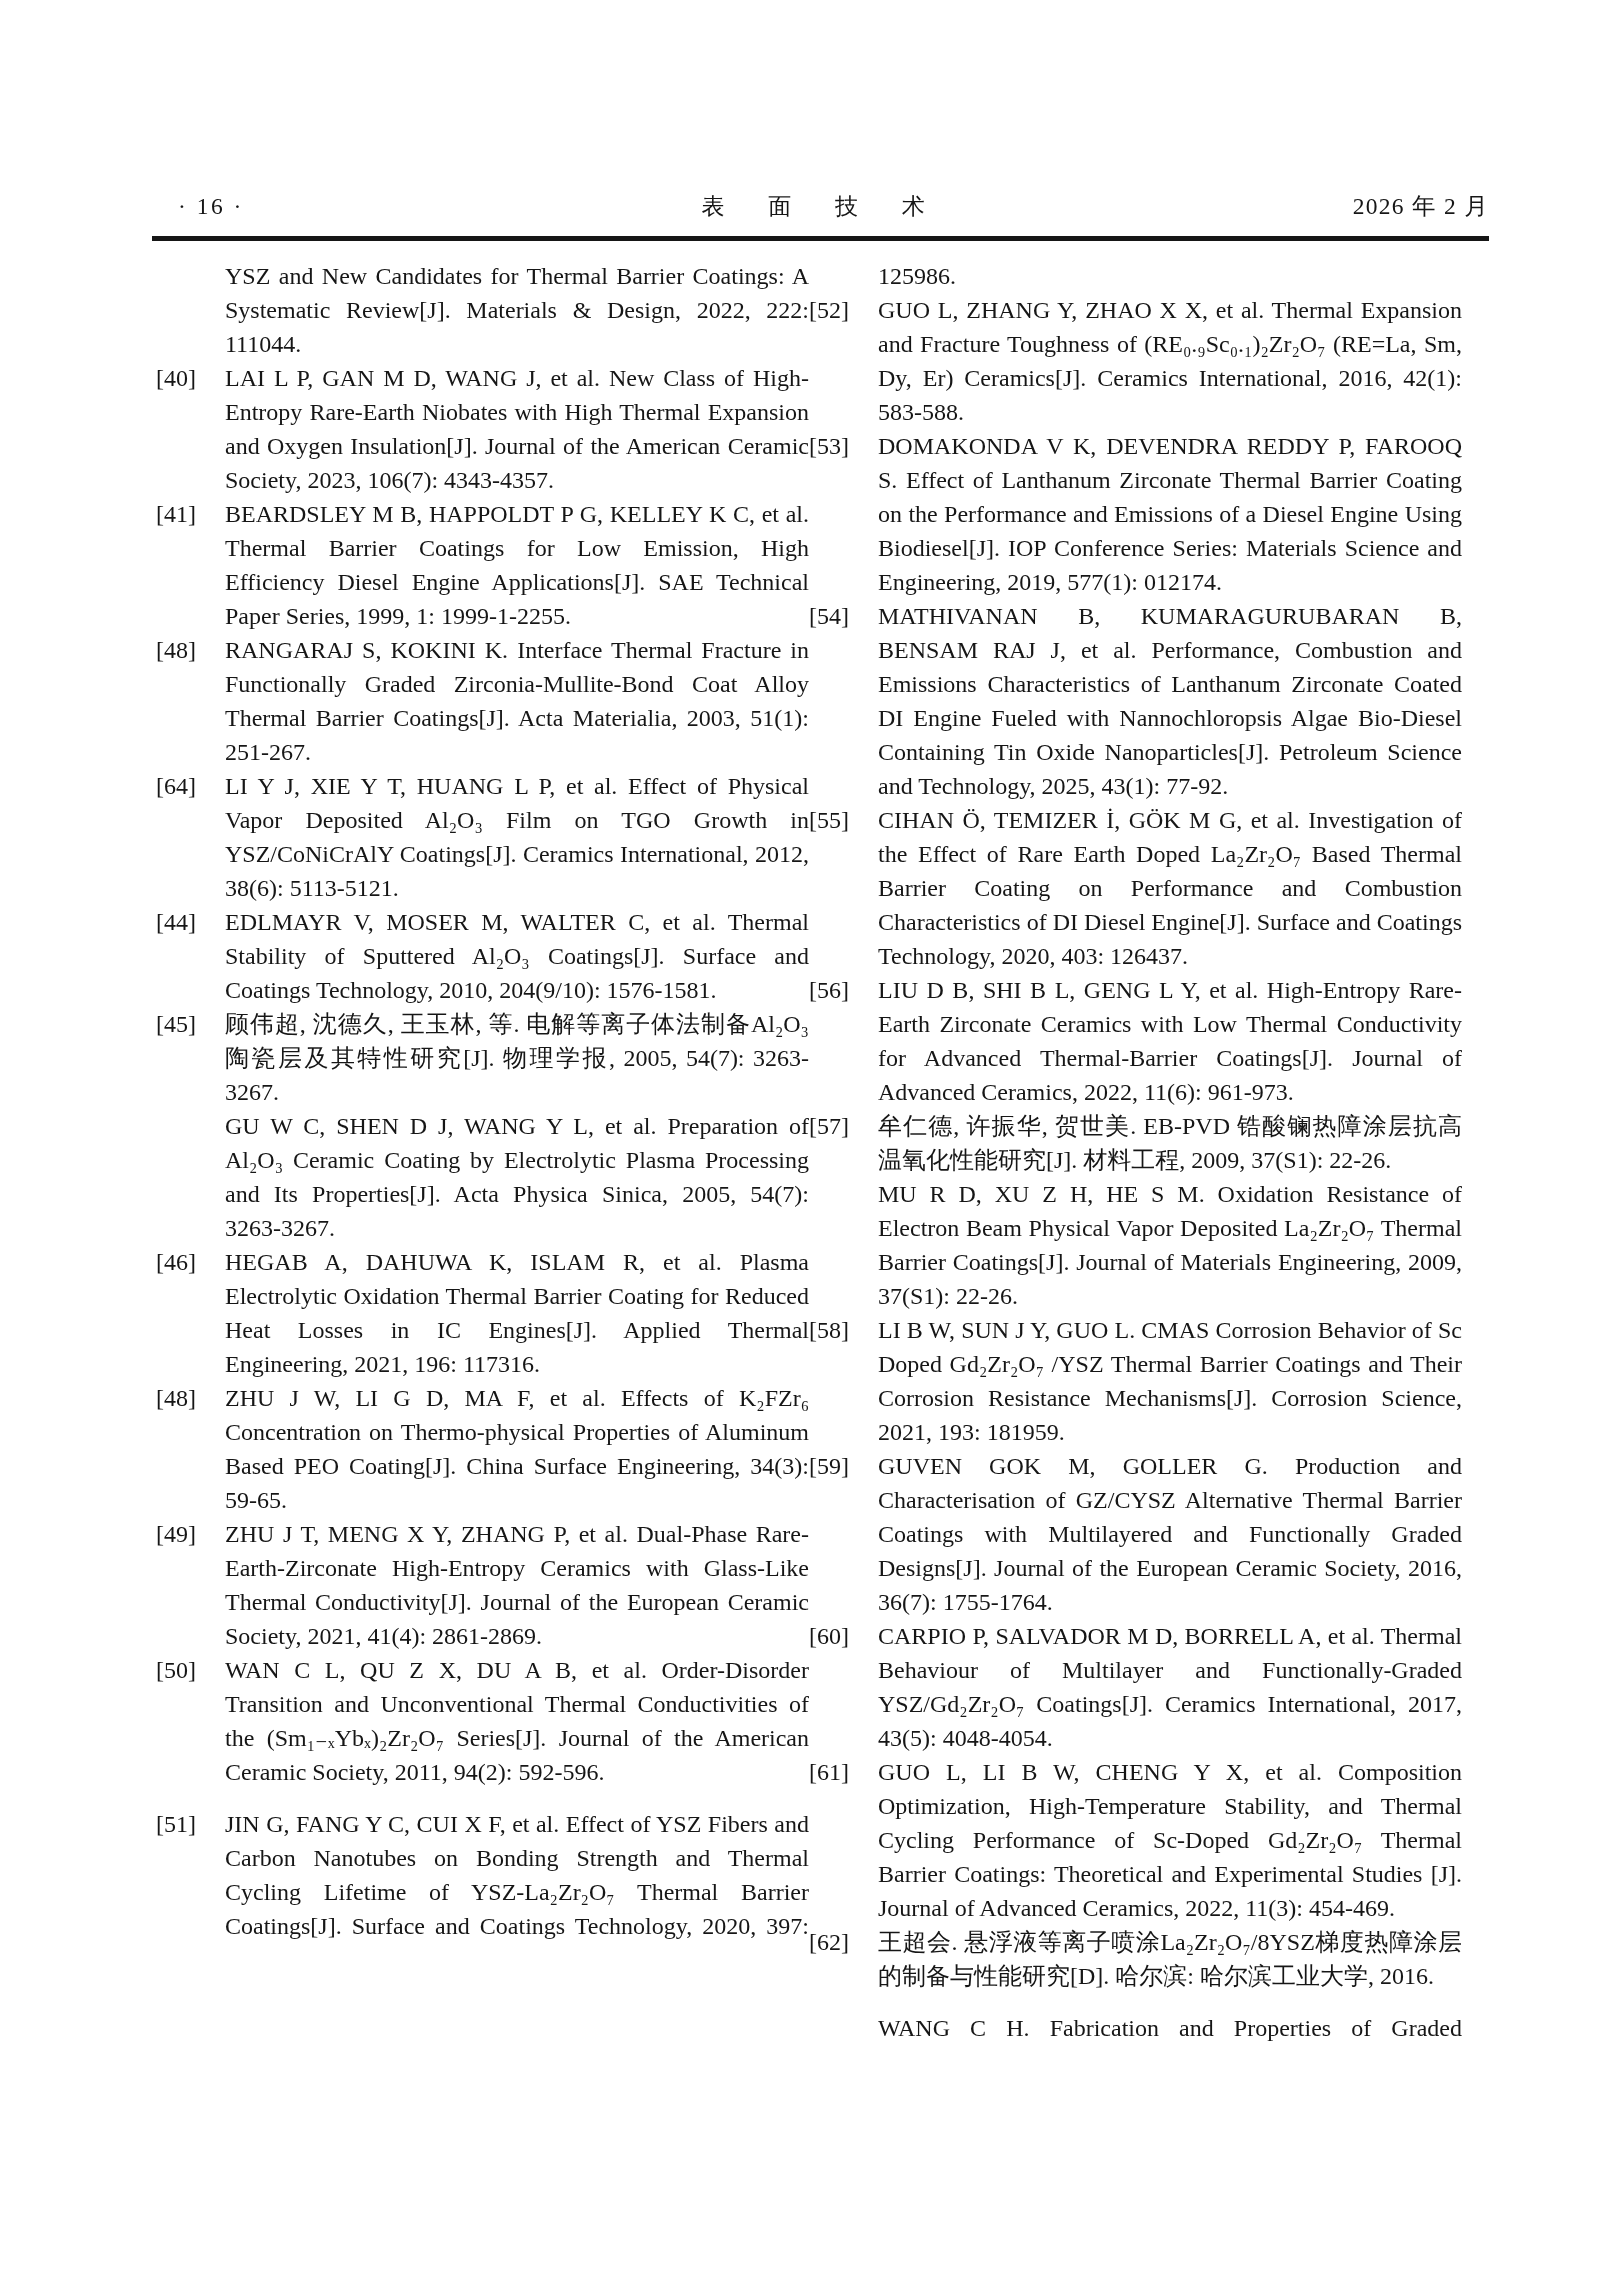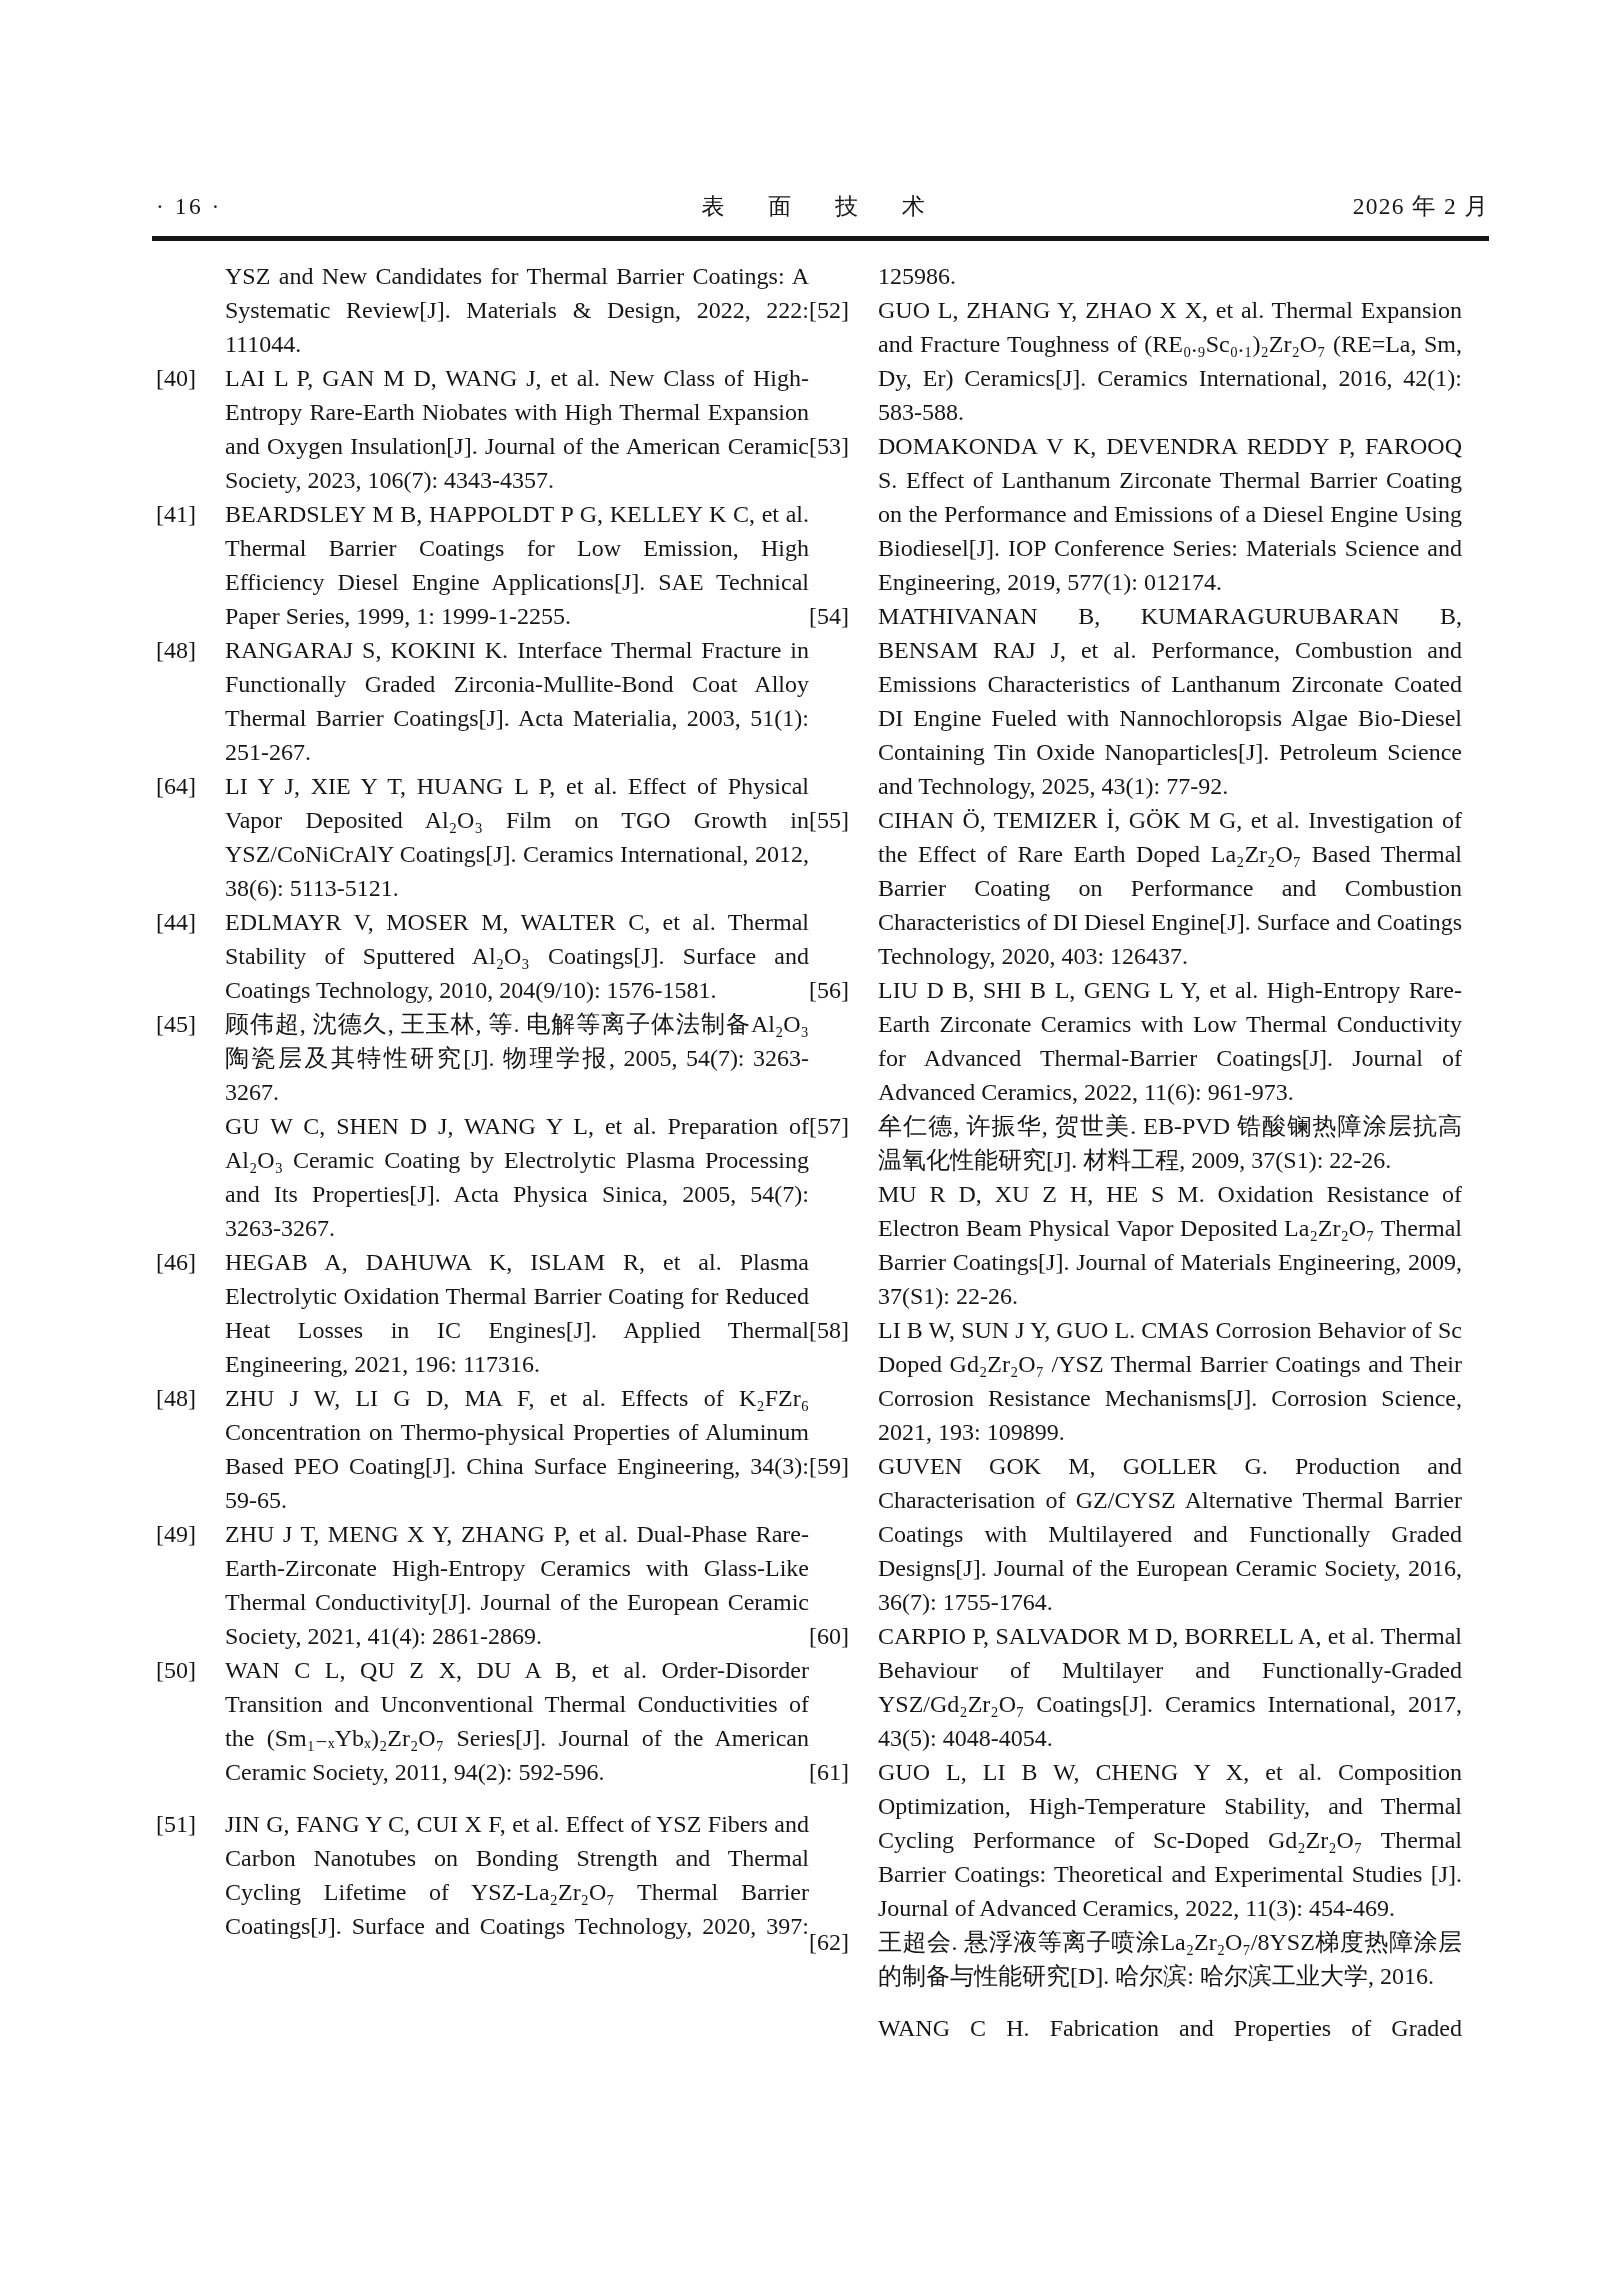--- a/index.html
+++ b/index.html
@@ -10,21 +10,21 @@
     color: var(--ink, #161616);
     font-family: "Liberation Serif", "DejaVu Serif", "DejaVu Sans", serif;
     position: relative;
     overflow: hidden;
   }
   .running-head {
     position: absolute;
     top: 190px; left: 156px; width: 1333px; height: 33px;
     font-size: 23.5px; line-height: 33px;
   }
-  .running-head .page-num { position: absolute; left: 0; letter-spacing: 2.5px; text-align: right; }
+  .running-head .page-num { position: absolute; left: 22px; letter-spacing: 2.5px; text-align: right; }
   .running-head .journal {
     position: absolute; left: 50%; transform: translateX(-50%);
     font-size: 23px; letter-spacing: 19px; white-space: nowrap;
   }
   .running-head .date { position: absolute; right: 0; letter-spacing: 1.3px; }
   .head-rule {
     position: absolute; top: 236px; left: 152px;
     width: 1337px; height: 5.1px;
     background: var(--ink, #161616);
   }
@@ -134,21 +134,21 @@
     <span class="ref-num">[56]</span>
   <p>LIU D B, SHI B L, GENG L Y, et al. High-Entropy Rare-Earth Zirconate Ceramics with Low Thermal Conductivity for Advanced Thermal-Barrier Coatings[J]. Journal of Advanced Ceramics, 2022, 11(6): 961-973.</p>
       </div>
       <div class="ref">
     <span class="ref-num">[57]</span>
   <p>牟仁德, 许振华, 贺世美. EB-PVD 锆酸镧热障涂层抗高温氧化性能研究[J]. 材料工程, 2009, 37(S1): 22-26.</p>
         <p>MU R D, XU Z H, HE S M. Oxidation Resistance of Electron Beam Physical Vapor Deposited La₂Zr₂O₇ Thermal Barrier Coatings[J]. Journal of Materials Engineering, 2009, 37(S1): 22-26.</p>
       </div>
       <div class="ref">
     <span class="ref-num">[58]</span>
-  <p>LI B W, SUN J Y, GUO L. CMAS Corrosion Behavior of Sc Doped Gd₂Zr₂O₇ /YSZ Thermal Barrier Coatings and Their Corrosion Resistance Mechanisms[J]. Corrosion Science, 2021, 193: 109899.</p>
+  <p>LI B W, SUN J Y, GUO L. CMAS Corrosion Behavior of Sc Doped Gd₂Zr₂O₇ /YSZ Thermal Barrier Coatings and Their Corrosion Resistance Mechanisms[J]. Corrosion Science, 2021, 193: 181959.</p>
       </div>
       <div class="ref">
     <span class="ref-num">[59]</span>
   <p>GUVEN GOK M, GOLLER G. Production and Characterisation of GZ/CYSZ Alternative Thermal Barrier Coatings with Multilayered and Functionally Graded Designs[J]. Journal of the European Ceramic Society, 2016, 36(7): 1755-1764.</p>
       </div>
       <div class="ref">
     <span class="ref-num">[60]</span>
   <p>CARPIO P, SALVADOR M D, BORRELL A, et al. Thermal Behaviour of Multilayer and Functionally-Graded YSZ/Gd₂Zr₂O₇ Coatings[J]. Ceramics International, 2017, 43(5): 4048-4054.</p>
       </div>
       <div class="ref">

